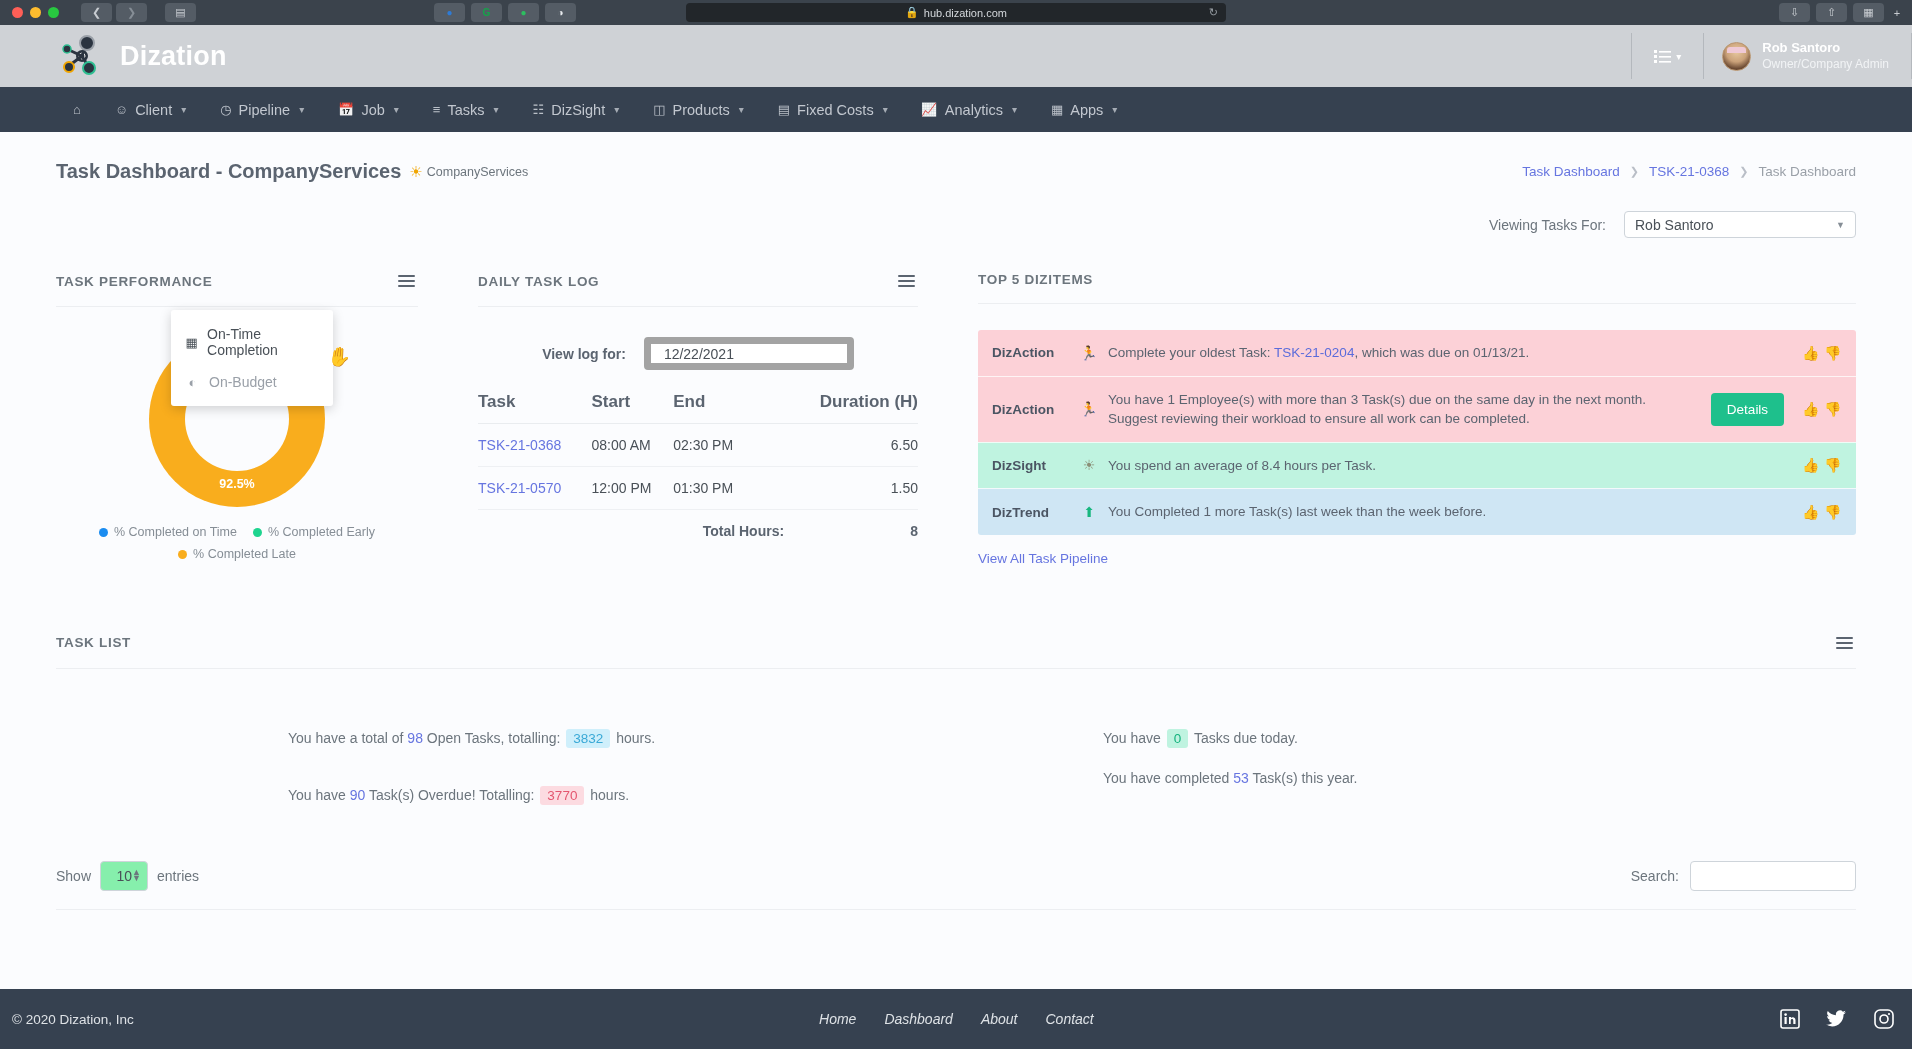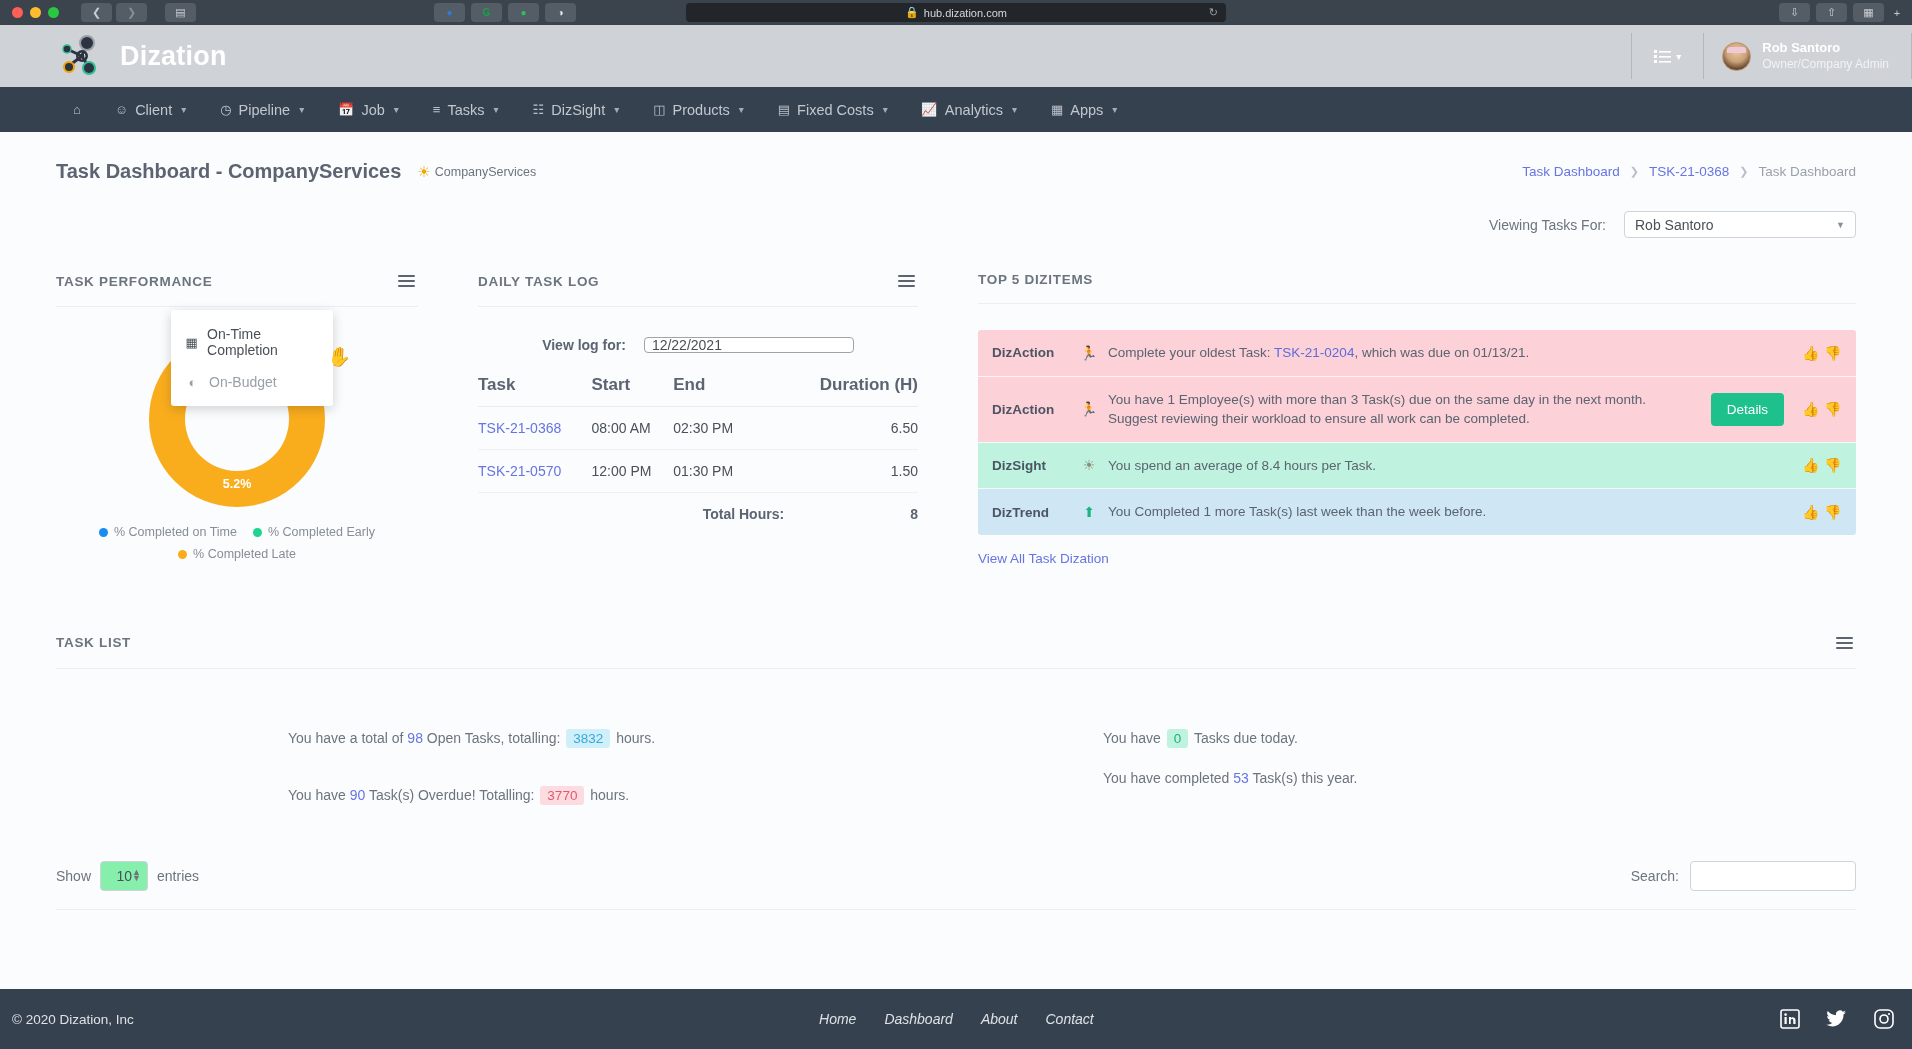--- a/index.html
+++ b/index.html
@@ -72,21 +72,21 @@
     display: flex; align-items: center; gap: 7px; color: #c2c7cf;
     font-size: 14.5px; padding: 0 17px; height: 45px; white-space: nowrap;
   }
   .nav-item .caret { font-size: 10px; opacity: .8; margin-left: 2px; }
   .nav-ico { font-size: 13px; opacity: .95; display: inline-flex; }
 
   
   .page { padding: 0 56px; }
   .title-row { display: flex; align-items: center; justify-content: space-between; padding-top: 28px; }
   .page-title { font-size: 20px; font-weight: bold; color: #5b6470; }
-  .title-left { display: flex; align-items: center; gap: 16px; }
+  .title-left { display: flex; align-items: center; gap: 8px; }
   .tag-chip { display: flex; align-items: center; gap: 4px; font-size: 12.5px; color: #6c757d; }
   .bulb { color: #f0a500; font-size: 15px; }
   .breadcrumb { display: flex; align-items: center; gap: 10px; font-size: 13.5px; }
   .crumb-link { color: #6675e0; }
   .crumb-sep { color: #b9bec7; font-size: 11px; }
   .crumb-cur { color: #9aa0a8; }
 
   .viewing-row { display: flex; justify-content: flex-end; align-items: center; gap: 18px; margin-top: 28px; }
   .viewing-label { font-size: 14px; color: #6c757d; }
   .select-box {
@@ -141,22 +141,22 @@
   .lbl-late { bottom: 16px; left: 50%; transform: translateX(-50%); }
   .lbl-early { top: 9px; left: 56%; }
   .legend { display: flex; flex-wrap: wrap; justify-content: center; gap: 8px 16px; margin-top: 18px; max-width: 300px; }
   .leg { display: flex; align-items: center; gap: 6px; font-size: 12.5px; color: #868e96; }
   .leg-dot { width: 9px; height: 9px; border-radius: 50%; }
 
   
   .log-date-row { display: flex; align-items: center; justify-content: center; gap: 18px; margin-top: 30px; }
   .log-date-label { font-size: 14px; font-weight: bold; color: #5b6470; }
   .date-input {
-    width: 210px; height: 16px; border: 1px solid #a3a3a3; border-radius: 4px;
-    display: flex; align-items: center; padding: 0 7px; font-size: 14px; color: #495057; background: #fff;
+    width: 210px; height: 33px; border: 7px solid #a3a3a3; border-radius: 4px;
+    display: flex; align-items: center; padding: 0 13px; font-size: 14px; color: #495057; background: #fff;
   }
   table.log { width: 100%; border-collapse: collapse; margin-top: 22px; }
   table.log th {
     text-align: left; font-size: 17px; color: #5b6470; font-weight: bold;
     padding: 0 0 11px 0; border-bottom: 1px solid #e9ecef;
   }
   table.log td { padding: 13px 0; font-size: 14px; border-bottom: 1px solid #eef0f3; }
   table.log th.num, table.log td.num { text-align: right; }
   .task-link { color: #6675e0; }
   .total-label { text-align: right; font-weight: bold; color: #5b6470; padding-right: 14px; }
@@ -403,21 +403,21 @@
         <div class="menu-item muted">
           <span class="menu-ico">◐</span>
           <span>On-Budget</span>
         </div>
       </div>
       <span class="cursor-hand">✋</span>
 
       <div class="donut-wrap">
         <div class="donut">
           <span class="donut-lbl lbl-early">7.5%</span>
-          <span class="donut-lbl lbl-late">5.2%</span>
+          <span class="donut-lbl lbl-late">92.5%</span>
         </div>
         <div class="legend">
           <span class="leg">
             <span class="leg-dot" style="background:#1a8cf0;"></span>
             <span>% Completed on Time</span>
           </span>
           <span class="leg">
             <span class="leg-dot" style="background:#1ed48f;"></span>
             <span>% Completed Early</span>
           </span>
@@ -518,21 +518,21 @@
         <div class="diz-row diz-blue">
           <span class="diz-type">DizTrend</span>
           <span class="diz-ico up">⬆</span>
           <span class="diz-text">You Completed 1 more Task(s) last week than the week before.</span>
           <span class="vote">
             <span class="thumb-up">👍</span>
             <span class="thumb-dn">👎</span>
           </span>
         </div>
       </div>
-      <a class="view-all">View All Task Dization</a>
+      <a class="view-all">View All Task Pipeline</a>
     </div>
   </div>
 
   <div class="tasklist">
     <div class="card-head">
       <span class="card-title">TASK LIST</span>
       <span class="burger">
           <span></span>
           <span></span>
           <span></span>

